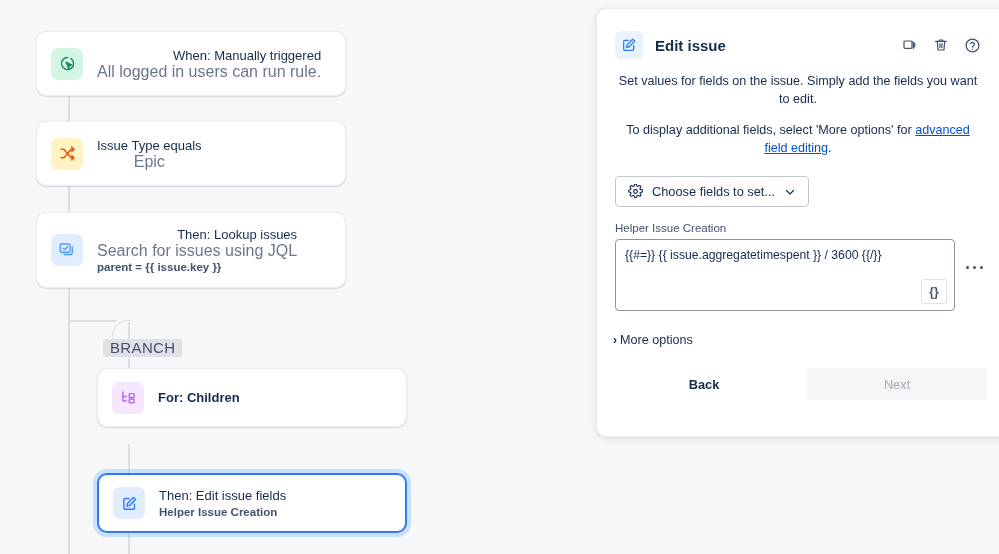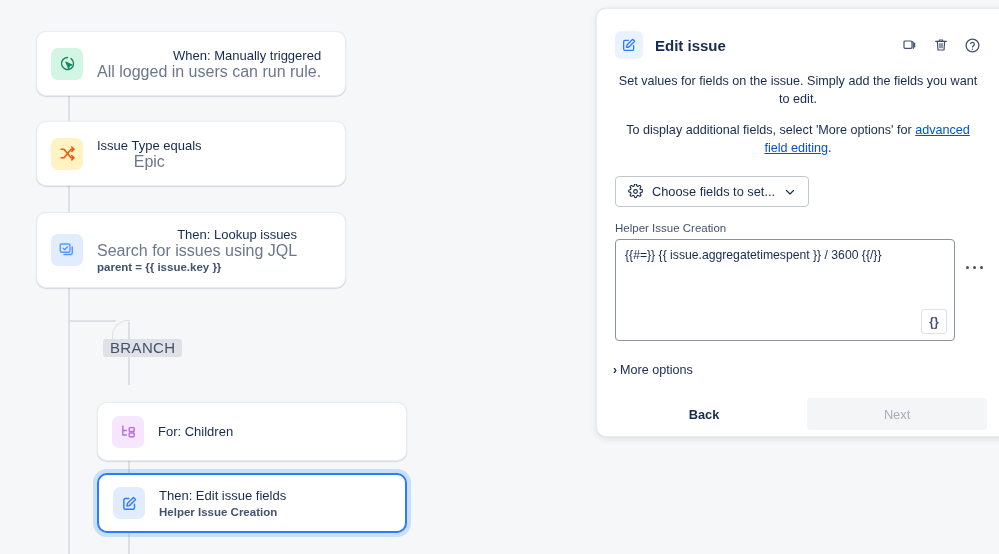--- a/index.html
+++ b/index.html
@@ -31,21 +31,21 @@
     margin-left:14px;margin-right:14px;
   }
   .node .txt{display:flex;flex-direction:column;justify-content:center;padding-right:12px;}
   .node .t1{font-size:13px;color:#172b4d;line-height:17px;text-align:right;}
   .node .t2{font-size:16px;color:#6b778c;line-height:16px;text-align:center;}
   .node .t3{font-size:11.5px;color:#42526e;line-height:16px;font-weight:bold;}
 
   #node-trigger{left:36px;top:31px;width:310px;height:65px;}
   #node-condition{left:36px;top:121px;width:310px;height:65px;}
   #node-lookup{left:36px;top:212px;width:310px;height:76px;}
-  #node-branch-for{left:97px;top:402px;width:310px;height:59px;}
+  #node-branch-for{left:97px;top:368px;width:310px;height:59px;font-weight:bold;}
 
   #node-edit{
     left:97px;top:473px;width:310px;height:60px;
     border:2px solid #2b7cf6;border-radius:10px;
     box-shadow:0 0 0 4px rgba(76,154,255,.26);
   }
 
   
   .conn{position:absolute;background:#dcdfe4;}
   #c1{left:68px;top:96px;width:1.6px;height:25px;}
@@ -97,21 +97,21 @@
     background:#ffffff;border:1px solid #c1c7d0;border-radius:4px;
     font-size:12.8px;color:#172b4d;cursor:pointer;box-sizing:border-box;
   }
   #choose-fields .gear{margin-right:9px;display:flex;}
   #choose-fields .chev{margin-left:9px;display:flex;}
 
   #field-label{font-size:11.5px;color:#42526e;margin:15px 0 5px 18px;}
 
   #field-row{display:flex;align-items:flex-start;margin-left:18px;}
   #textarea-wrap{
-    position:relative;width:340px;height:102px;
+    position:relative;width:340px;height:72px;
     border:1px solid #8993a4;border-radius:4px;background:#fff;
     box-sizing:border-box;
   }
   #expr{
     position:absolute;left:0;top:0;width:100%;height:100%;
     border:0;outline:none;resize:none;background:transparent;
     font-family:"Liberation Sans", sans-serif;
     font-size:12.2px;line-height:17px;color:#172b4d;
     padding:7px 9px;box-sizing:border-box;
   }

